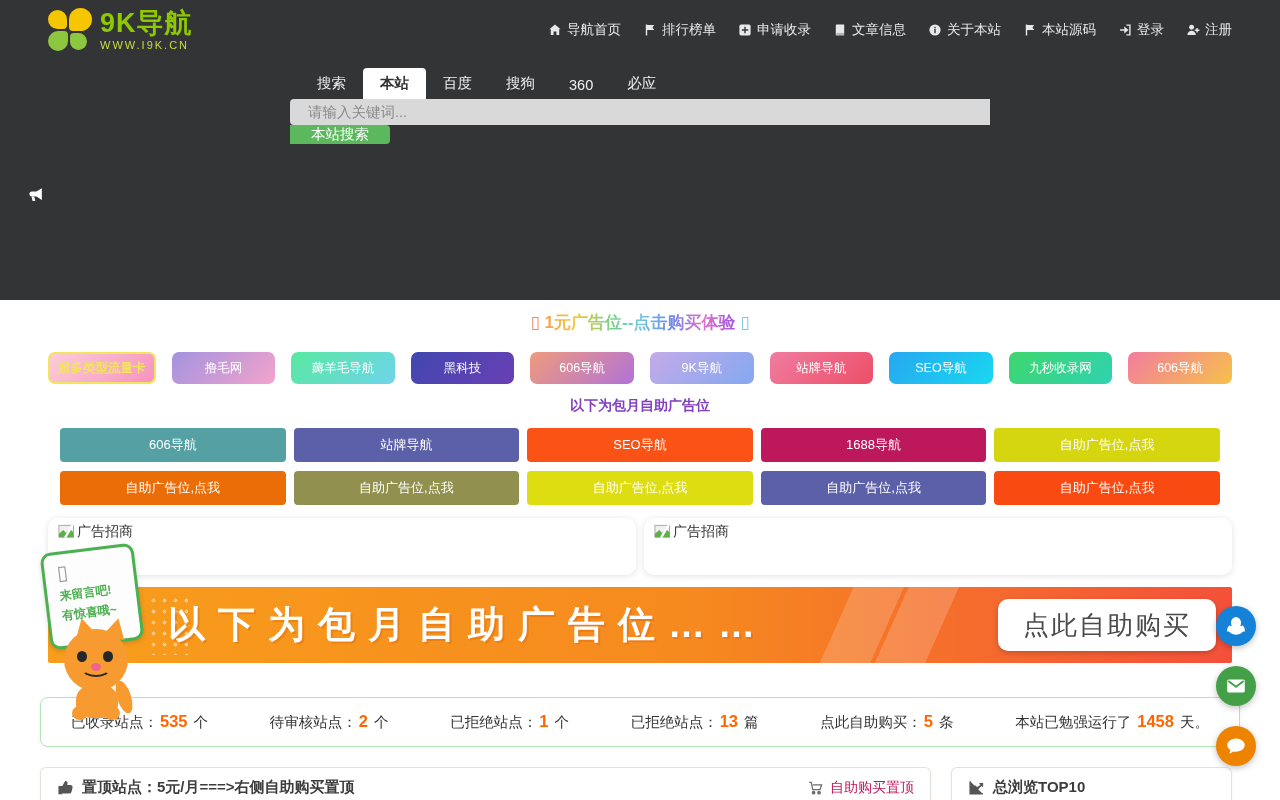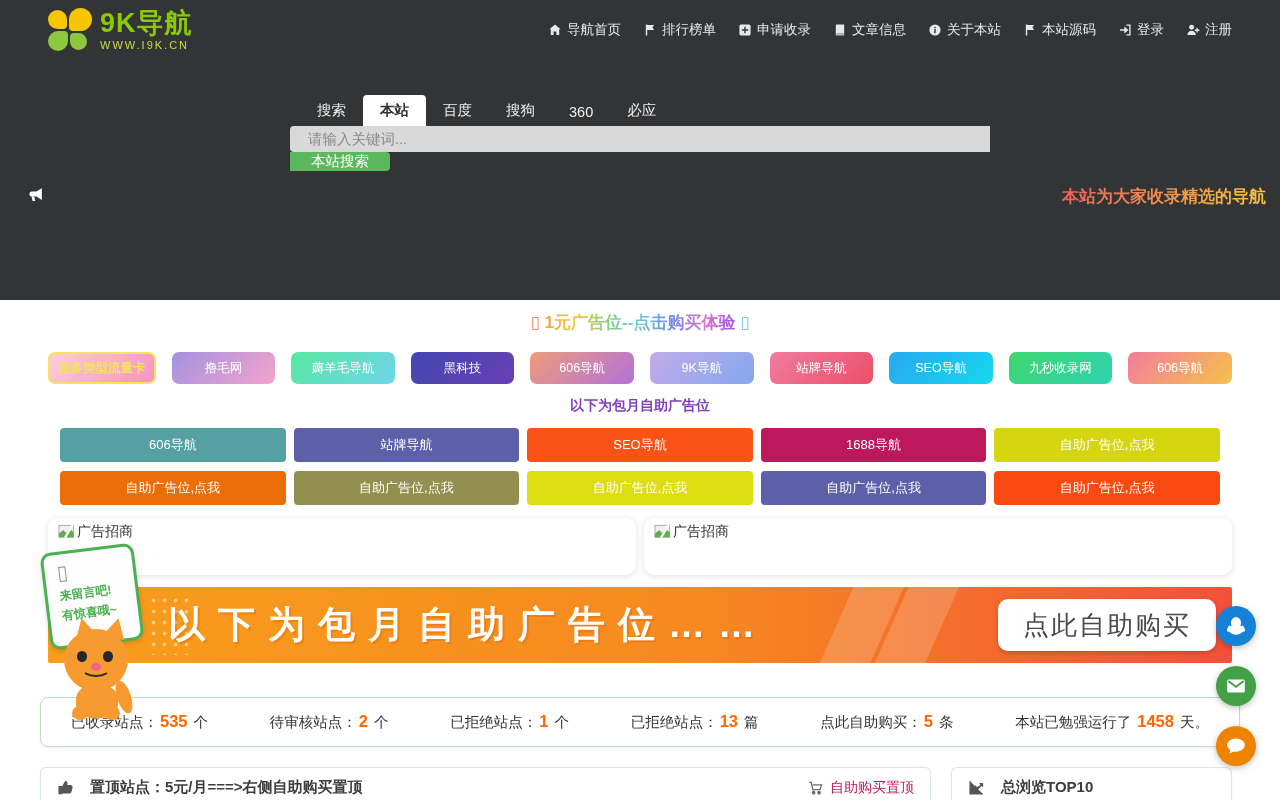--- a/index.html
+++ b/index.html
@@ -17,21 +17,21 @@
   .petal.bl { left:0; top:23px; width:20px; height:20px; background:#8dc63f; border-radius:50% 4px 50% 50%; }
   .petal.br { left:22px; top:25px; width:17px; height:17px; background:#8dc63f; border-radius:4px 50% 50% 50%; }
   .logo-text { line-height:1; }
   .logo-title { font-size:27px; font-weight:bold; color:#8dc900; letter-spacing:1px; }
   .logo-sub { font-size:11px; color:#cddc39; letter-spacing:2px; margin-top:3px; }
   .nav { display:flex; align-items:center; gap:22px; }
   .nav-item { display:flex; align-items:center; gap:5px; color:#e8e8e8; font-size:13.5px; cursor:pointer; }
   .nav-item svg { width:14px; height:14px; fill:#e8e8e8; }
 
   
-  .search-wrap { width:700px; margin:43px auto 0 auto; }
+  .search-wrap { width:700px; margin:16px auto 0 auto; }
   .tabs { display:flex; align-items:flex-end; padding-left:10px; }
   .tab { color:#f0f0f0; font-size:14.5px; padding:6px 17px; cursor:pointer; border-radius:4px 4px 0 0; }
   .tab.active { background:#fff; color:#333; font-weight:bold; }
   .search-bar { display:flex; height:45px;flex-direction:column; }
   .search-bar input { flex:1; border:none; outline:none; background:#d9d9d9; border-radius:4px 0 0 4px;
      padding:0 18px; font-size:14.5px; color:#333; font-family:inherit; }
   .search-bar input::placeholder { color:#8a8a8a; }
   .search-btn { width:100px; border:none; background:#5cb85c; color:#fff; font-size:14.5px;
      border-radius:0 4px 4px 0; cursor:pointer; font-family:inherit; }
 
@@ -92,21 +92,21 @@
   .stat { white-space:nowrap; }
   .stat b { color:#ff6600; font-size:16.5px; padding:0 2px; }
 
   
   .bottom-row { display:flex; gap:20px; margin:20px 48px 0 40px; }
   .panel { background:#fff; border:1px solid #d9e9d9; border-bottom:none; border-radius:6px 6px 0 0;
      box-shadow:0 1px 3px rgba(0,0,0,0.05); }
   .panel-left { flex:1; }
   .panel-right { width:281px; }
   .panel-head { display:flex; align-items:center; justify-content:space-between; padding:10px 16px; }
-  .panel-title { display:flex; align-items:center; gap:16px; font-size:15px; font-weight:bold; color:#3c3c3c; }
+  .panel-title { display:flex; align-items:center; gap:8px; font-size:15px; font-weight:bold; color:#3c3c3c; }
   .panel-title svg { width:17px; height:17px; fill:#555; stroke:#555; }
   .panel-action { display:flex; align-items:center; gap:6px; font-size:14px; color:#be185d; cursor:pointer; }
   .panel-action svg { width:16px; height:16px; }
 
   
   .mascot { position:absolute; left:40px; top:546px; width:120px; height:175px; z-index:30; }
   .bubble { position:absolute; left:5px; top:2px; width:94px; height:97px; background:#fdfdfd;
      border:3px solid #4caf50; border-radius:10px; transform:rotate(-7deg);
      box-shadow:0 2px 5px rgba(0,0,0,0.15); padding:6px 0 0 12px; cursor:pointer; }
   .bubble-emoji { font-size:20px; color:#999; font-family:"DejaVu Sans",sans-serif; }
@@ -229,21 +229,20 @@
     </div>
   </div>
 
   <div class="marquee-row">
     <span class="bullhorn">
       <svg viewBox="0 0 20 20">
           <path d="M16.5 2.5v13l-6-3.8H5.5a2.8 2.8 0 0 1 0-5.6h5z"></path>
           <path d="M5 11.8h3l1.2 5H6.2z"></path>
         </svg>
     </span>
-    <span class="marquee-text">本站为大家收录精选的导航</span>
   </div>
 </div>
 
 <div class="promo-title">
   <span class="promo-box-l">▯</span>
   <span class="promo-main">1元广告位--点击购买体验</span>
   <span class="promo-box-r">▯</span>
 </div>
 
 <div class="grad-row">

